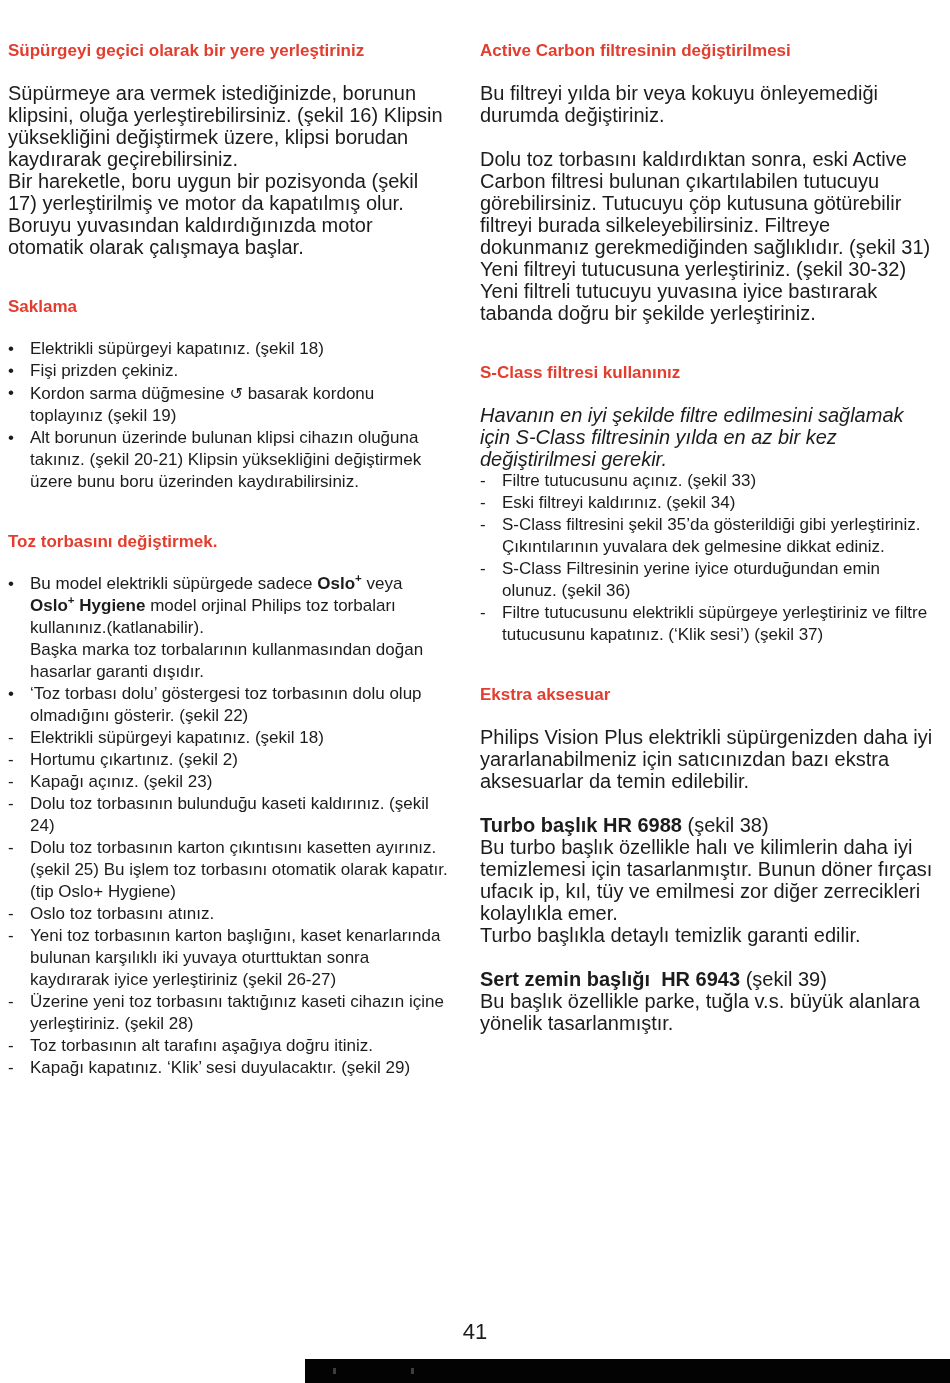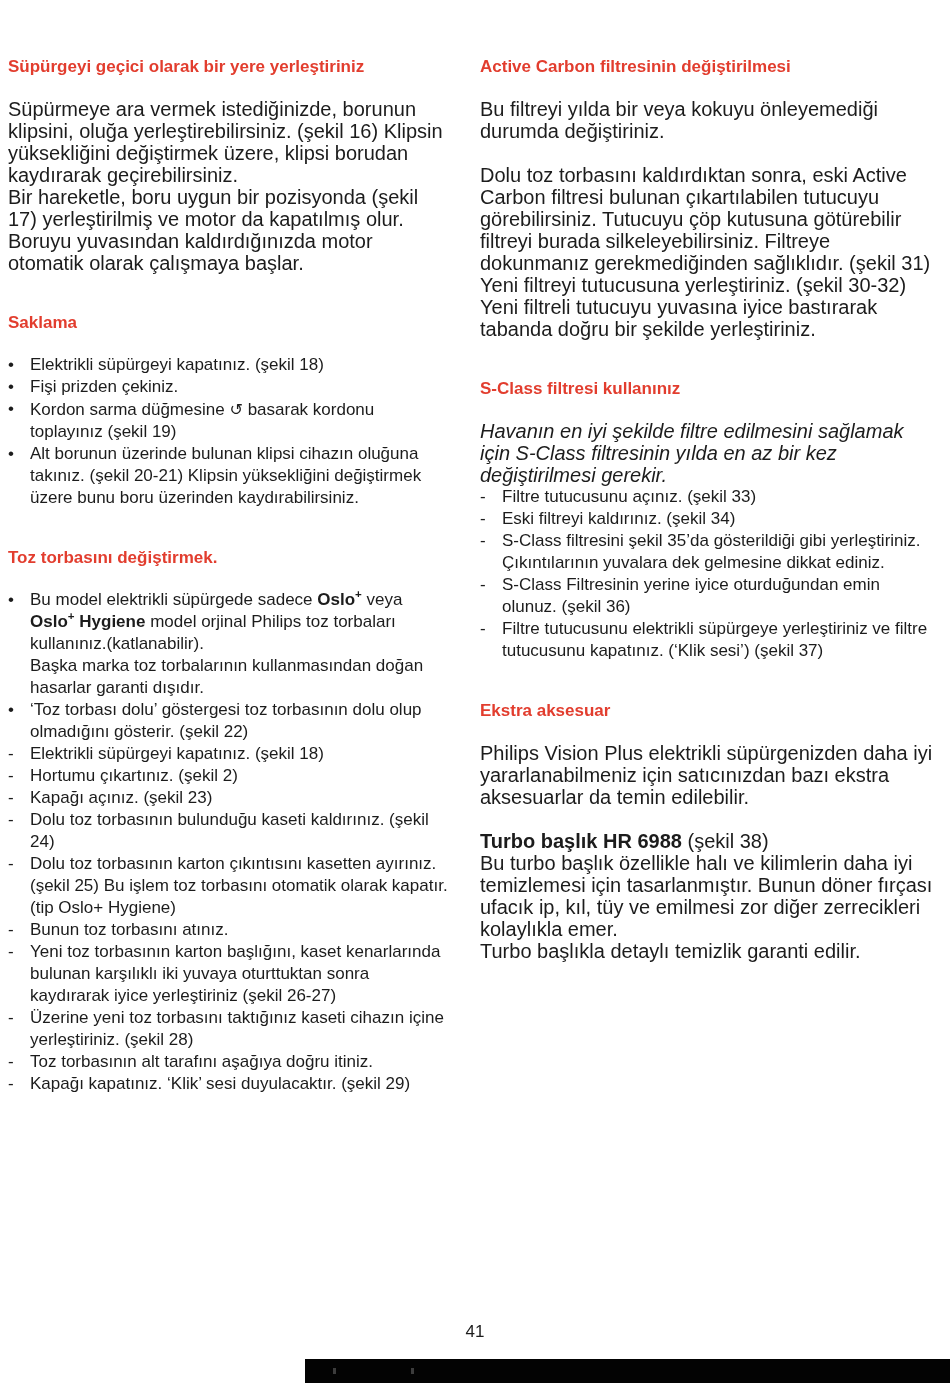--- a/index.html
+++ b/index.html
@@ -15,21 +15,21 @@
     position:relative;
     overflow:hidden;
     box-sizing:border-box;
   }
   .page{
     display:flex;
     padding:40px 12px 0 8px;
     gap:32px;
     box-sizing:border-box;
   }
-  .col{min-width:0;margin-top:16px;}
+  .col{min-width:0;}
   .col.left{flex:0 0 440px;}
   .col.right{flex:1;}
   .block-heading{
     font-size:17px;
     line-height:22px;
     font-weight:bold;
     color:var(--heading-color);
     margin:38px 0 20px 0;
   }
   .block-heading:first-child{margin-top:0;}
@@ -65,21 +65,21 @@
     vertical-align:super;
     font-size:0.68em;
     line-height:0;
   }
   .icon-glyph{font-size:0.95em;}
   .page-number{
     position:absolute;
     left:0;right:0;
     bottom:40px;
     text-align:center;
-    font-size:17px;
+    font-size:22px;
     line-height:22px;
     color:var(--text-color);
   }
   .scan-bar{
     position:absolute;
     left:305px;
     right:0;
     bottom:0;
     height:24px;
     background:#030303;
@@ -146,21 +146,21 @@
         <li>
           <span class="marker">-</span>
           <span class="item-text"><span>Dolu toz torbasının bulunduğu kaseti kaldırınız. (şekil 24)</span></span>
         </li>
         <li>
           <span class="marker">-</span>
           <span class="item-text"><span>Dolu toz torbasının karton çıkıntısını kasetten ayırınız. (şekil 25) Bu işlem toz torbasını otomatik olarak kapatır. (tip Oslo+ Hygiene)</span></span>
         </li>
         <li>
           <span class="marker">-</span>
-          <span class="item-text"><span>Bunun toz torbasını atınız.</span></span>
+          <span class="item-text"><span>Oslo toz torbasını atınız.</span></span>
         </li>
         <li>
           <span class="marker">-</span>
           <span class="item-text"><span>Yeni toz torbasının karton başlığını, kaset kenarlarında bulunan karşılıklı iki yuvaya oturttuktan sonra kaydırarak iyice yerleştiriniz (şekil 26-27)</span></span>
         </li>
         <li>
           <span class="marker">-</span>
           <span class="item-text"><span>Üzerine yeni toz torbasını taktığınız kaseti cihazın içine yerleştiriniz. (şekil 28)</span></span>
         </li>
         <li>
@@ -199,20 +199,22 @@
         <li>
           <span class="marker">-</span>
           <span class="item-text"><span>Filtre tutucusunu elektrikli süpürgeye yerleştiriniz ve filtre tutucusunu kapatınız. (‘Klik sesi’) (şekil 37)</span></span>
         </li>
       </ul>
       <h2 class="block-heading">Ekstra aksesuar</h2>
       <p class="block-paragraph"><span>Philips Vision Plus elektrikli süpürgenizden daha iyi yararlanabilmeniz için satıcınızdan bazı ekstra aksesuarlar da temin edilebilir.</span></p>
       <p class="block-paragraph"><span class="b">Turbo başlık HR 6988</span><span> (şekil 38)
 Bu turbo başlık özellikle halı ve kilimlerin daha iyi temizlemesi için tasarlanmıştır. Bunun döner fırçası ufacık ip, kıl, tüy ve emilmesi zor diğer zerrecikleri kolaylıkla emer.
 Turbo başlıkla detaylı temizlik garanti edilir.</span></p>
+      <p class="block-paragraph"><span class="b">Sert zemin başlığı  HR 6943</span><span> (şekil 39)
+Bu başlık özellikle parke, tuğla v.s. büyük alanlara yönelik tasarlanmıştır.</span></p>
     </div>
 </main>
 
 <div class="page-number">41</div>
 
 <div class="scan-bar">
   <span class="artifact-dot d1"></span>
   <span class="artifact-dot d2"></span>
 </div>
 

